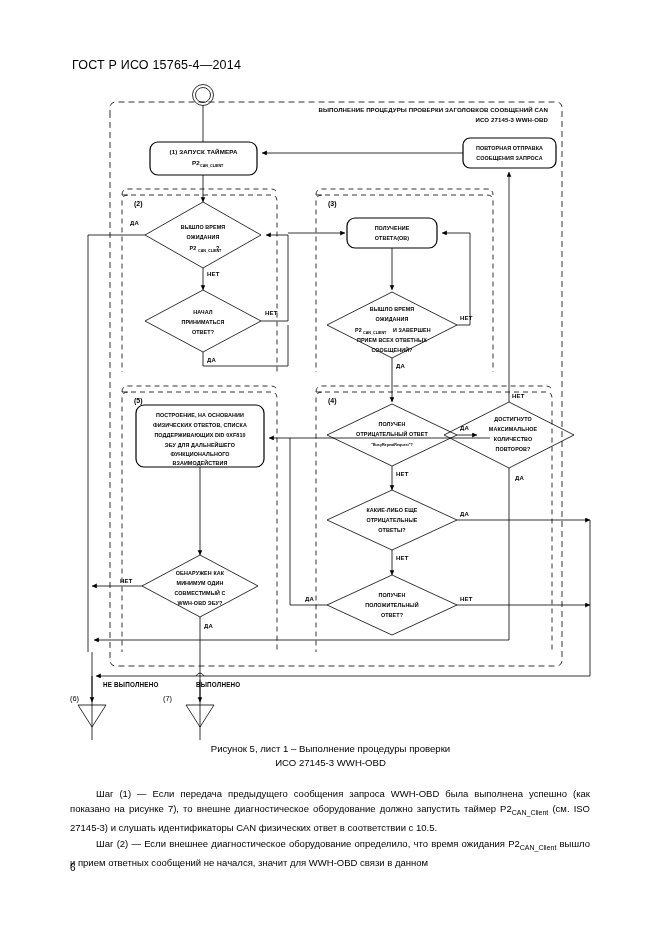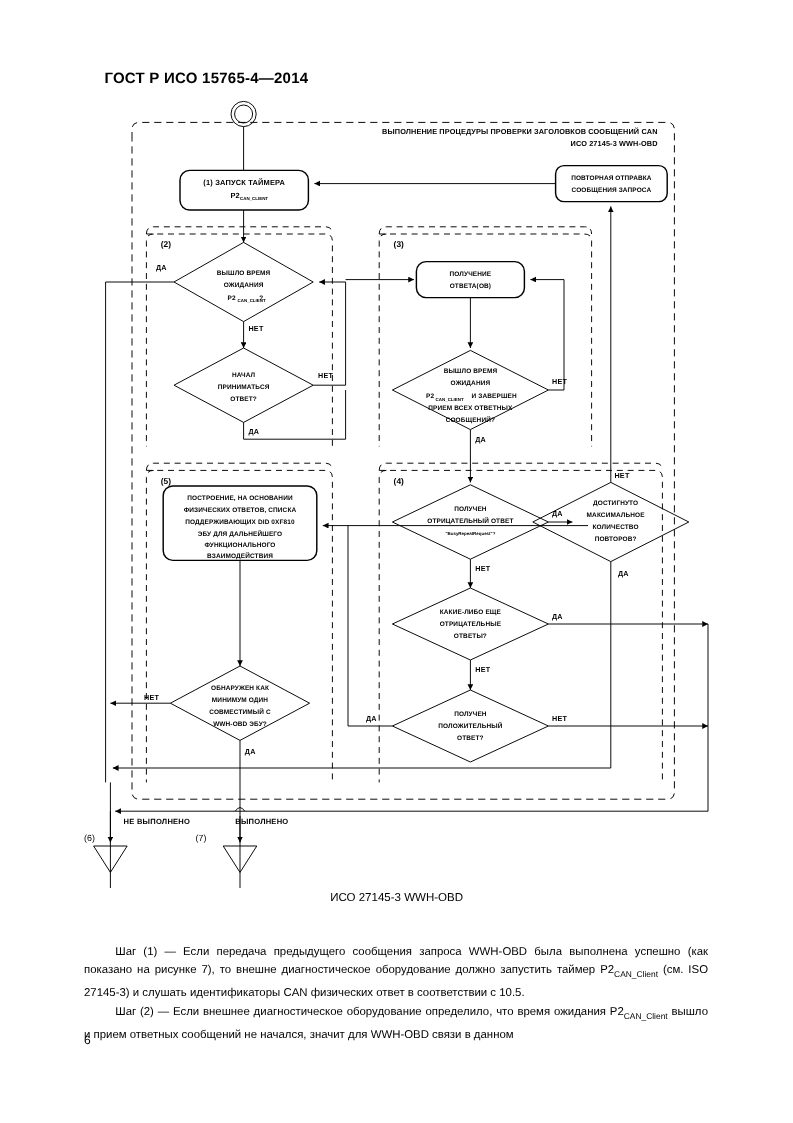--- a/index.html
+++ b/index.html
@@ -5,22 +5,22 @@
   html,body{margin:0;padding:0;}
   body{
     width:661px;height:936px;background:#ffffff;
     font-family:"Liberation Sans", sans-serif;
     color:#000;position:relative;overflow:hidden;
   }
   .page{position:relative;width:661px;height:936px;}
 
   
   .doc-header{
-    position:absolute;left:87px;top:58px;
-    font-size:12.5px;font-weight:bold;letter-spacing:.2px;
+    position:absolute;left:72px;top:58px;
+    font-size:12.5px;font-weight:normal;letter-spacing:.2px;
   }
 
   
   .chart{position:absolute;left:0;top:80px;width:661px;height:660px;}
   .chart svg{display:block;}
 
   svg text{font-family:"Liberation Sans", sans-serif;fill:#000;}
   .t-node{font-size:6.2px;font-weight:bold;letter-spacing:.15px;}
   .t-node-sm{font-size:5.4px;font-weight:bold;letter-spacing:.1px;}
   .t-sub{font-size:3.7px;font-weight:bold;}
@@ -262,20 +262,21 @@
       <text class="t-ref" x="163" y="621">(7)</text>
       <text class="t-exit" x="196" y="607">ВЫПОЛНЕНО</text>
       <g>
         <path class="ln" d="M186,625 L214,625 L200,647 z" fill="#fff"></path>
       </g>
       <path class="ln" d="M200,600 L200,622" marker-end="url(#ar)"></path>
     </svg>
   </div>
 
   <div class="caption">
+    <div>Рисунок 5, лист 1 – Выполнение процедуры проверки</div>
     <div>ИСО 27145-3 WWH-OBD</div>
   </div>
 
   <div class="body-text">
     <p><span>Шаг (1) — Если передача предыдущего сообщения запроса WWH-OBD была выполнена успешно (как показано на рисунке 7), то внешне диагностическое оборудование должно запустить таймер P2</span><sub>CAN_Client</sub><span> (см. ISO 27145-3) и слушать идентификаторы CAN физических ответ в соответствии с 10.5.</span></p>
     <p><span>Шаг (2) — Если внешнее диагностическое оборудование определило, что время ожидания P2</span><sub>CAN_Client</sub><span> вышло и прием ответных сообщений не начался, значит для WWH-OBD связи в данном</span></p>
   </div>
 
   <div class="page-num">6</div>
 

